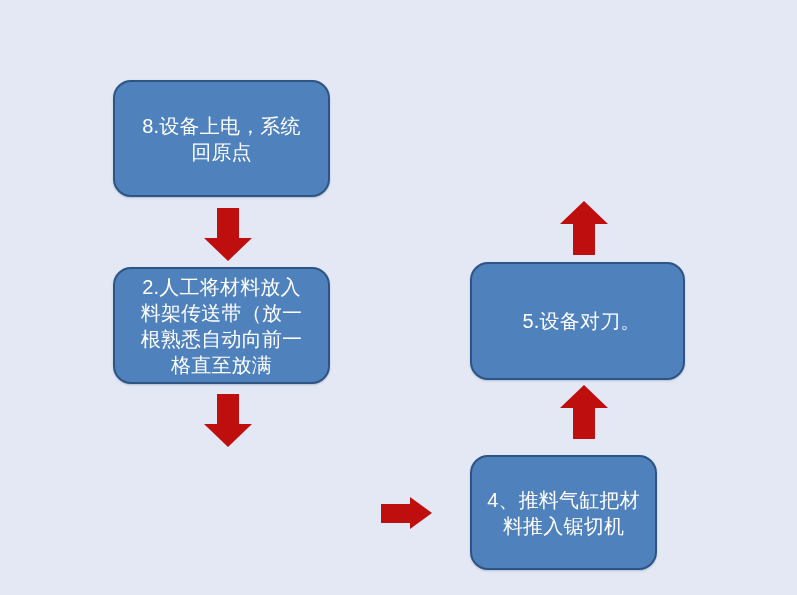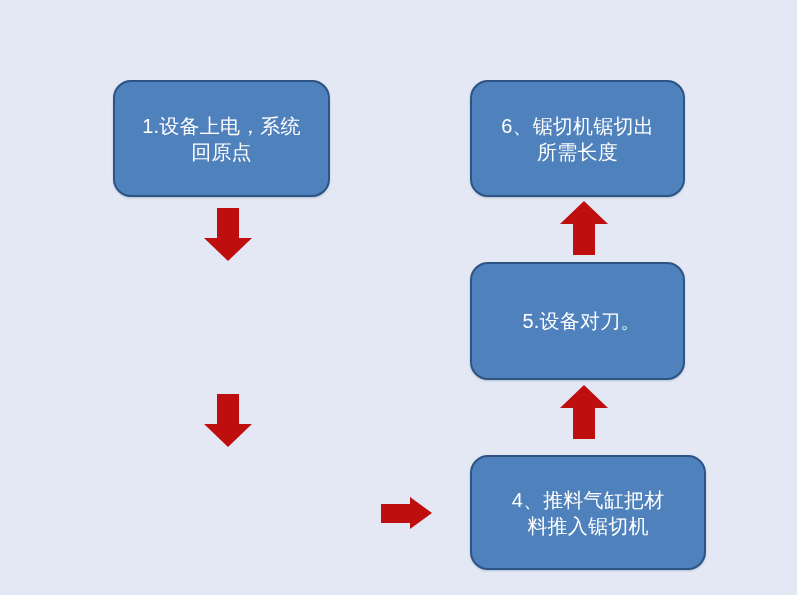--- a/index.html
+++ b/index.html
@@ -41,21 +41,21 @@
     width: 100%;
     white-space: pre-line;
   }
   
   #node-1 { left: 113px; top: 80px;  width: 217px; height: 117px; }
   #node-2 { left: 113px; top: 267px; width: 217px; height: 117px; }
   #node-3 { left: 113px; top: 452px; width: 217px; height: 123px; }
   
   #node-6 { left: 470px; top: 80px;  width: 215px; height: 117px; }
   #node-5 { left: 470px; top: 262px; width: 215px; height: 118px; padding-left: 20px; }
-  #node-4 { left: 470px; top: 455px; width: 236px; height: 115px; }
+  #node-4 { left: 470px; top: 455px; width: 187px; height: 115px; }
 
   
   .arrow {
     position: absolute;
   }
   .arrow-down .shaft {
     position: absolute;
     background: #be0e0e;
     width: 22px;
     left: 13px;
@@ -108,29 +108,35 @@
   #arrow-3-4 { left: 381px; top: 497px; width: 52px; height: 33px; }
   #arrow-4-5 { left: 560px; top: 385px; width: 48px; height: 54px; }
   #arrow-5-6 { left: 560px; top: 201px; width: 48px; height: 54px; }
 </style>
 </head>
 <body>
 
 <div id="canvas">
 
   <div class="node" id="node-1">
-    <span class="node-text">1.设备上电，系统
+    <span class="node-text">8.设备上电，系统
 回原点</span>
   </div>
 
   <div class="arrow arrow-down" id="arrow-1-2">
     <div class="shaft"></div>
     <div class="head"></div>
   </div>
 
+  <div class="node" id="node-2">
+    <span class="node-text">2.人工将材料放入
+料架传送带（放一
+根熟悉自动向前一
+格直至放满</span>
+  </div>
 
   <div class="arrow arrow-down" id="arrow-2-3">
     <div class="shaft"></div>
     <div class="head"></div>
   </div>
 
 
   <div class="arrow arrow-right" id="arrow-3-4">
     <div class="shaft"></div>
     <div class="head"></div>
@@ -148,18 +154,14 @@
 
   <div class="node" id="node-5">
     <span class="node-text">5.设备对刀。</span>
   </div>
 
   <div class="arrow arrow-up" id="arrow-5-6">
     <div class="head"></div>
     <div class="shaft"></div>
   </div>
 
-  <div class="node" id="node-6">
-    <span class="node-text">6、锯切机锯切出
-所需长度</span>
-  </div>
 
 </div>
 
 </body></html>

